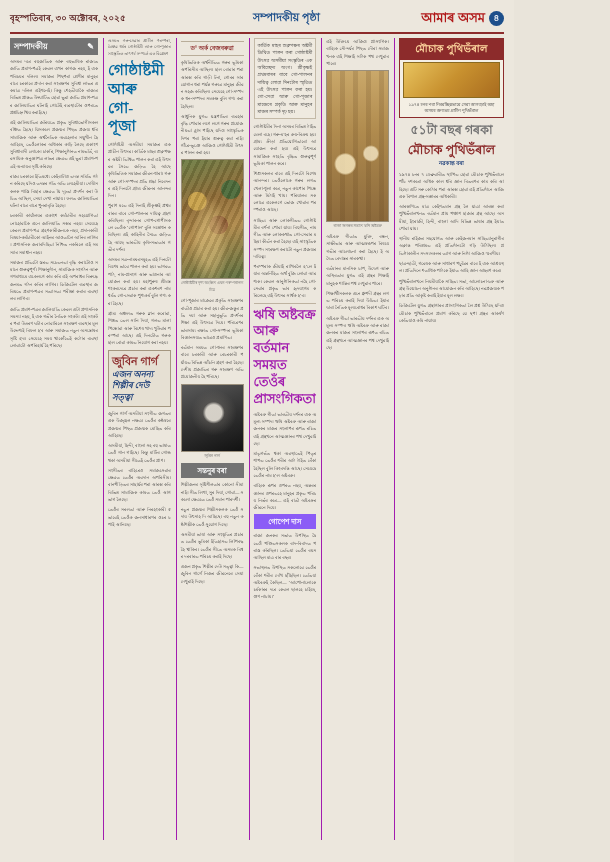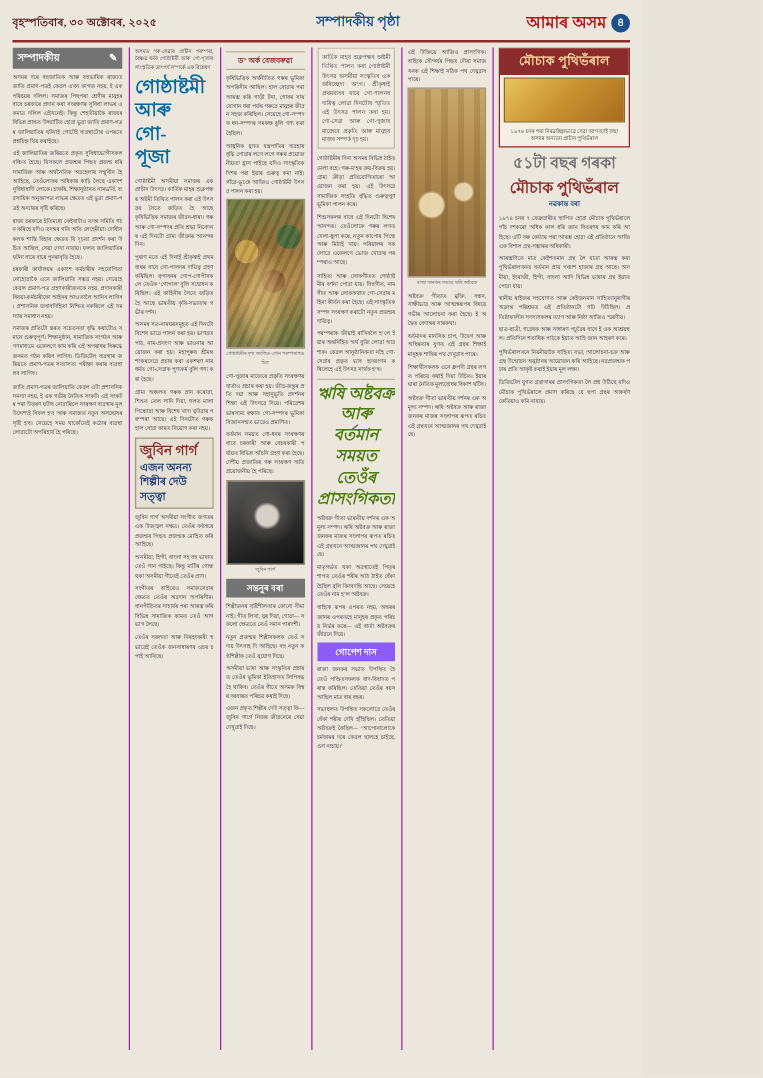--- a/index.html
+++ b/index.html
@@ -145,30 +145,30 @@
     font-size:5.5px;font-weight:bold;text-align:center;color:#1d3f7a;margin-bottom:3px;
   }
   
   .feature{
     border:1px solid #a4967f;background:#e6e0d3;padding:3px;margin-top:4px;
   }
   .feature .ft-title{
     font-size:11px;font-weight:bold;color:#8c2b2b;line-height:1.3;
   }
   .feature .ft-sub{
-    font-size:8.5px;font-weight:bold;color:#1d3f7a;line-height:1.35;
+    font-size:8.5px;font-weight:bold;color:#1d3f7a;line-height:1.35;font-style:italic;
   }
   .name-strip{
     background:#737373;color:#fff;font-size:7px;font-weight:bold;
     text-align:center;padding:1.5px 0;margin:3px 0;
   }
   .name-strip.purple{background:#8b5cf6;}
   .sec-head{
-    font-size:13px;font-weight:bold;color:#4d7c0f;text-align:center;
-    line-height:1.3;margin:3px 0;font-style:italic;
+    font-size:13px;font-weight:bold;color:#a21caf;
+    line-height:1.3;margin:3px 0;
   }
   .divider{border-top:1px solid #bdb2a0;margin:3px 0;}
   .caption{font-size:3.8px;text-align:center;color:#555;margin-top:1px;}
 </style>
 </head>
 <body>
 
 <div class="page">
 
   <div class="masthead">

